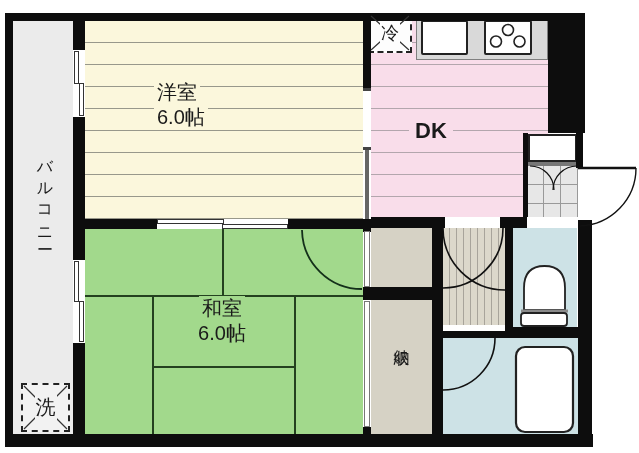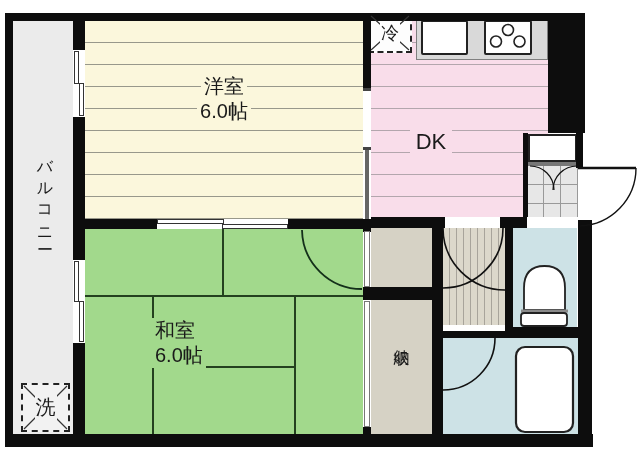--- a/index.html
+++ b/index.html
@@ -79,25 +79,25 @@
   .stove{left:484px;top:20px;width:48px;height:35px;background:#fff;border:2px solid #222;border-radius:2px;box-sizing:border-box;}
   .fridge{left:368px;top:13px;width:44px;height:40px;background:#fdfdfd;border:2px dashed #222;box-sizing:border-box;}
   .laundry{left:21px;top:383px;width:49px;height:49px;background:#f2f2f2;border:2px dashed #222;box-sizing:border-box;}
   .shoe-cab{left:528px;top:134px;width:49px;height:28px;background:#fff;border:2px solid #222;box-sizing:border-box;}
   .step{left:527px;top:162px;width:51px;height:4px;background:#777;}
   
   .overlay{position:absolute;left:0;top:0;width:639px;height:453px;pointer-events:none;}
   
   .lbl{position:absolute;color:#1a1a1a;}
   .lbl span{display:inline-block;}
-  .lbl-western{left:154px;top:74px;width:140px;text-align:center;font-size:20px;line-height:25px;}
+  .lbl-western{left:154px;top:80px;width:140px;text-align:left;font-size:20px;line-height:25px;}
   .lbl-western span{background:var(--western-room,#fbf7dc);padding:0 3px;}
-  .lbl-japanese{left:152px;top:296px;width:140px;text-align:left;font-size:20px;line-height:25px;margin-top:22px;}
+  .lbl-japanese{left:152px;top:296px;width:140px;text-align:center;font-size:20px;line-height:25px;}
   .lbl-japanese span{background:var(--japanese-room,#a2d98c);padding:0 3px;}
-  .lbl-dk{left:396px;top:129px;width:70px;text-align:center;font-size:22px;}
+  .lbl-dk{left:396px;top:118px;width:70px;text-align:center;font-size:22px;font-weight:bold;}
   .lbl-dk span{background:var(--dk,#f9ddea);padding:0 6px;}
   .lbl-closet-top{left:371px;top:245px;width:61px;text-align:center;font-size:16px;}
   .lbl-closet-bottom{left:371px;top:337px;width:61px;height:62px;display:flex;justify-content:center;}
   .v-text{writing-mode:vertical-rl;text-orientation:mixed;}
   .lbl-closet-bottom span{font-size:16px;line-height:22px;}
   .lbl-balcony{left:29px;top:148px;width:32px;height:150px;display:flex;justify-content:center;}
   .lbl-balcony span{font-size:16px;letter-spacing:5px;line-height:20px;}
   .lbl-fridge{left:368px;top:13px;width:44px;height:40px;display:flex;align-items:center;justify-content:center;font-size:18px;}
   .lbl-fridge span{background:#fdfdfd;padding:0 1px;}
   .lbl-laundry{left:21px;top:383px;width:49px;height:49px;display:flex;align-items:center;justify-content:center;font-size:20px;}

